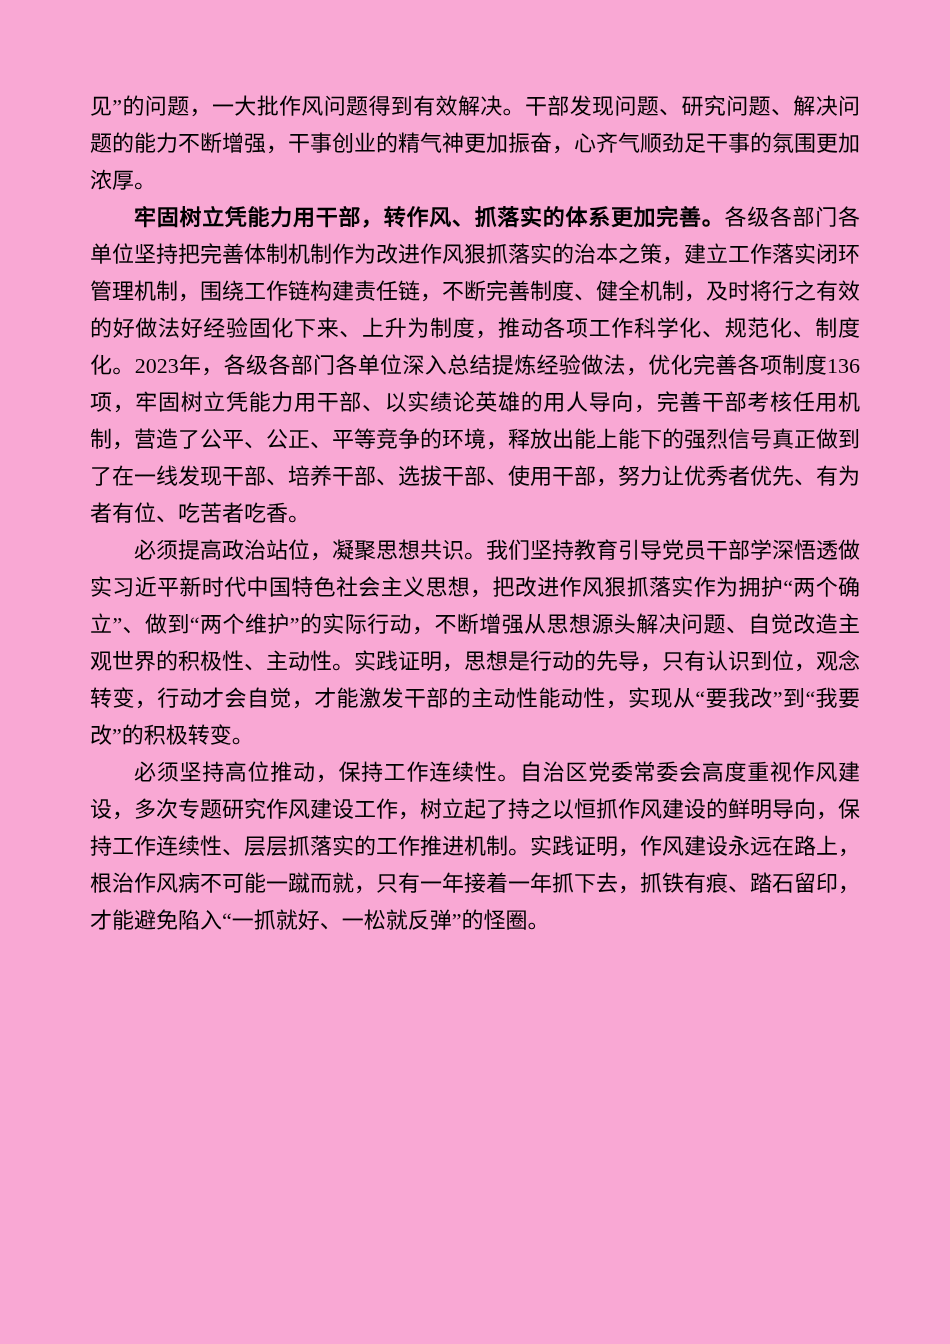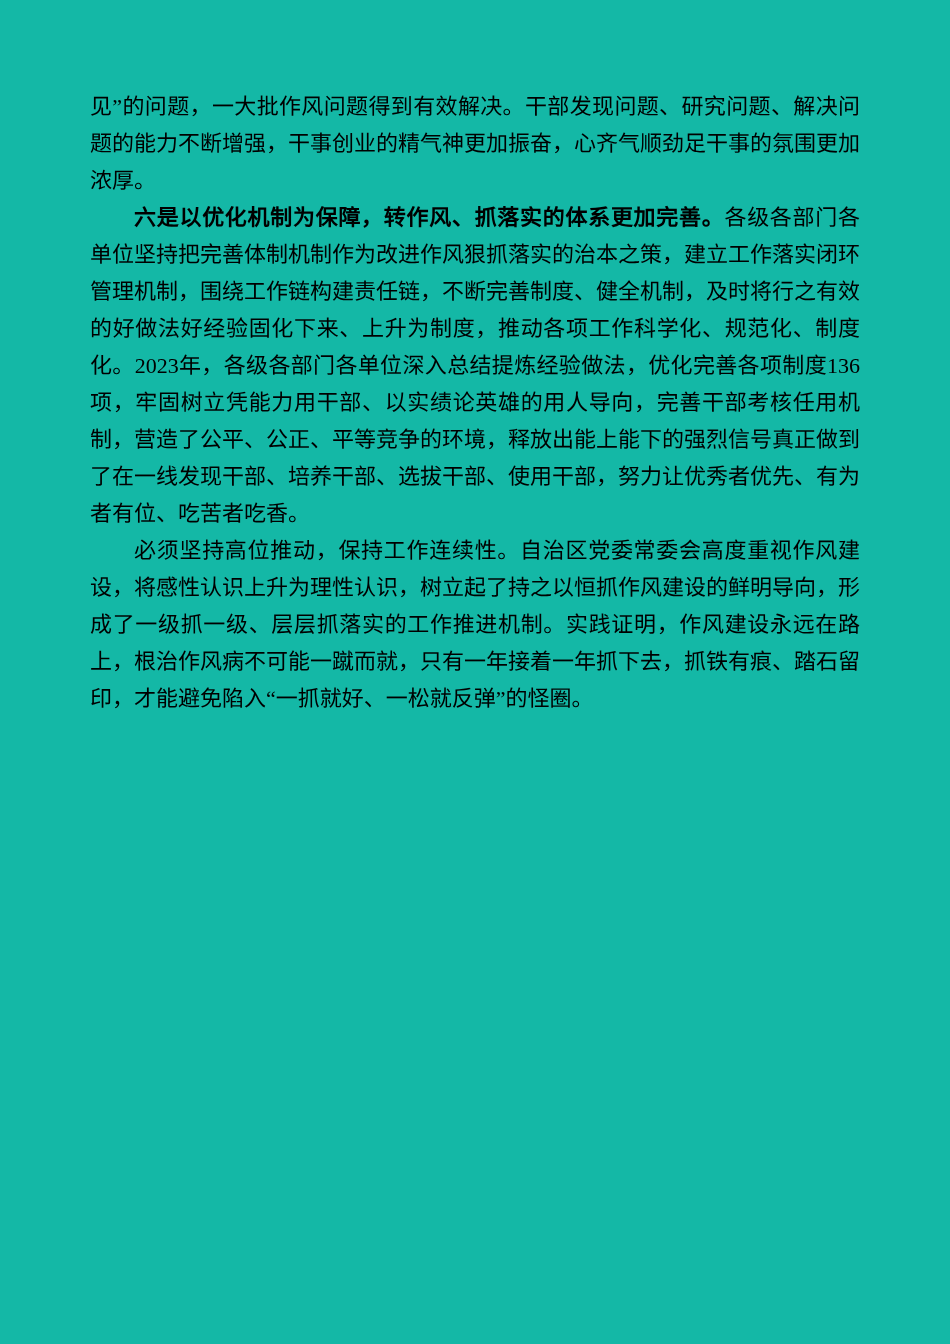--- a/index.html
+++ b/index.html
@@ -5,21 +5,21 @@
   html, body {
     margin: 0;
     padding: 0;
     background: #ffffff;
   }
   .page {
     position: relative;
     width: 950px;
     height: 1344px;
     margin: 0 auto;
-    background: #14b8a6;
+    background: #f9a8d4;
     box-sizing: border-box;
     padding: 88px 90px 100px 90px;
     overflow: hidden;
   }
   .doc-body {
     font-family: "Liberation Serif", "DejaVu Serif", serif;
     font-size: 22px;
     line-height: 37px;
     color: #000000;
     text-align: justify;
@@ -35,16 +35,17 @@
   .bold-lead {
     font-weight: bold;
   }
 </style>
 </head>
 <body>
 
 <div class="page">
   <div class="doc-body">
       <p class="para">见”的问题，一大批作风问题得到有效解决。干部发现问题、研究问题、解决问题的能力不断增强，干事创业的精气神更加振奋，心齐气顺劲足干事的氛围更加浓厚。</p>
-      <p class="para indent"><strong class="bold-lead">六是以优化机制为保障，转作风、抓落实的体系更加完善。</strong>各级各部门各单位坚持把完善体制机制作为改进作风狠抓落实的治本之策，建立工作落实闭环管理机制，围绕工作链构建责任链，不断完善制度、健全机制，及时将行之有效的好做法好经验固化下来、上升为制度，推动各项工作科学化、规范化、制度化。2023年，各级各部门各单位深入总结提炼经验做法，优化完善各项制度136项，牢固树立凭能力用干部、以实绩论英雄的用人导向，完善干部考核任用机制，营造了公平、公正、平等竞争的环境，释放出能上能下的强烈信号真正做到了在一线发现干部、培养干部、选拔干部、使用干部，努力让优秀者优先、有为者有位、吃苦者吃香。</p>
-      <p class="para indent">必须坚持高位推动，保持工作连续性。自治区党委常委会高度重视作风建设，将感性认识上升为理性认识，树立起了持之以恒抓作风建设的鲜明导向，形成了一级抓一级、层层抓落实的工作推进机制。实践证明，作风建设永远在路上，根治作风病不可能一蹴而就，只有一年接着一年抓下去，抓铁有痕、踏石留印，才能避免陷入“一抓就好、一松就反弹”的怪圈。</p>
+      <p class="para indent"><strong class="bold-lead">牢固树立凭能力用干部，转作风、抓落实的体系更加完善。</strong>各级各部门各单位坚持把完善体制机制作为改进作风狠抓落实的治本之策，建立工作落实闭环管理机制，围绕工作链构建责任链，不断完善制度、健全机制，及时将行之有效的好做法好经验固化下来、上升为制度，推动各项工作科学化、规范化、制度化。2023年，各级各部门各单位深入总结提炼经验做法，优化完善各项制度136项，牢固树立凭能力用干部、以实绩论英雄的用人导向，完善干部考核任用机制，营造了公平、公正、平等竞争的环境，释放出能上能下的强烈信号真正做到了在一线发现干部、培养干部、选拔干部、使用干部，努力让优秀者优先、有为者有位、吃苦者吃香。</p>
+      <p class="para indent">必须提高政治站位，凝聚思想共识。我们坚持教育引导党员干部学深悟透做实习近平新时代中国特色社会主义思想，把改进作风狠抓落实作为拥护“两个确立”、做到“两个维护”的实际行动，不断增强从思想源头解决问题、自觉改造主观世界的积极性、主动性。实践证明，思想是行动的先导，只有认识到位，观念转变，行动才会自觉，才能激发干部的主动性能动性，实现从“要我改”到“我要改”的积极转变。</p>
+      <p class="para indent">必须坚持高位推动，保持工作连续性。自治区党委常委会高度重视作风建设，多次专题研究作风建设工作，树立起了持之以恒抓作风建设的鲜明导向，保持工作连续性、层层抓落实的工作推进机制。实践证明，作风建设永远在路上，根治作风病不可能一蹴而就，只有一年接着一年抓下去，抓铁有痕、踏石留印，才能避免陷入“一抓就好、一松就反弹”的怪圈。</p>
     </div>
 </div>
 
 </body></html>

